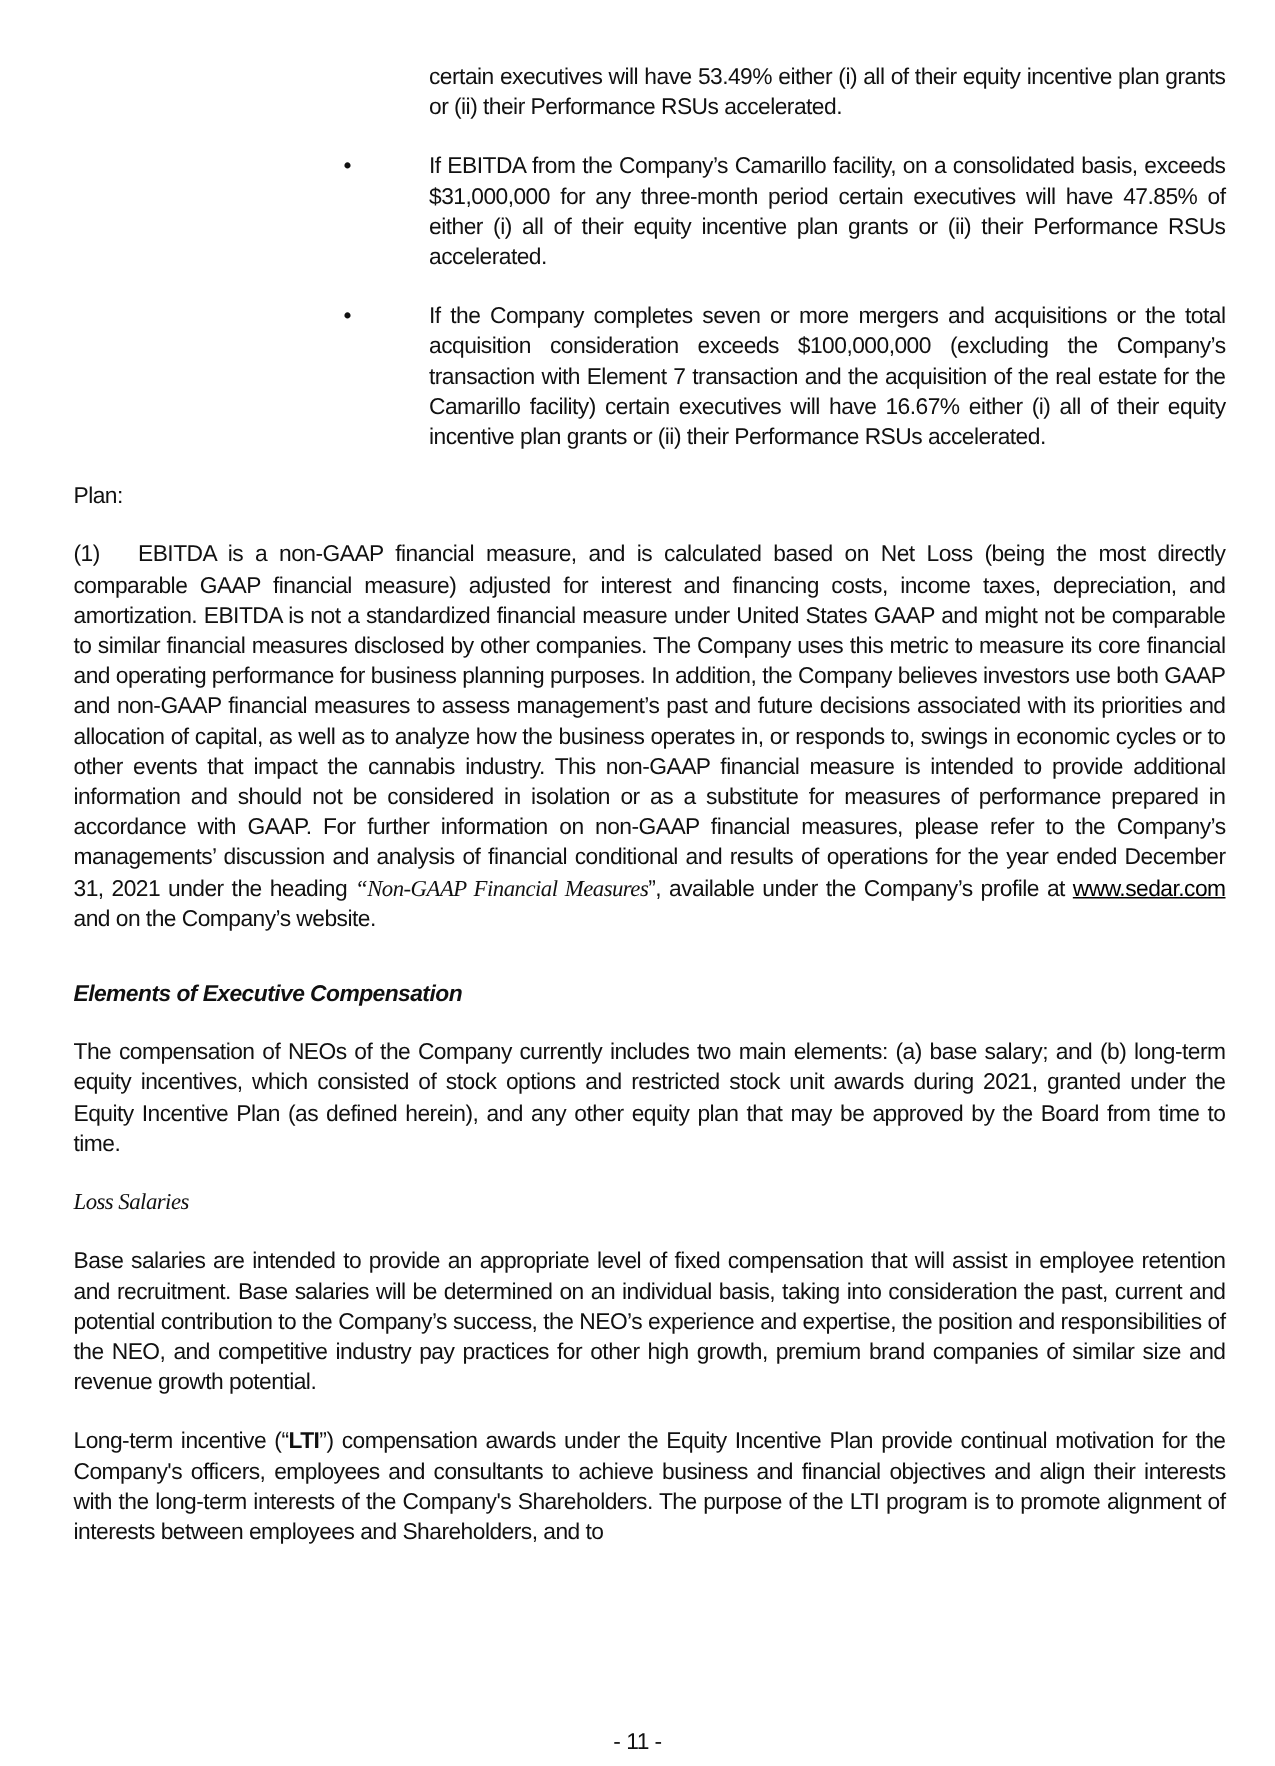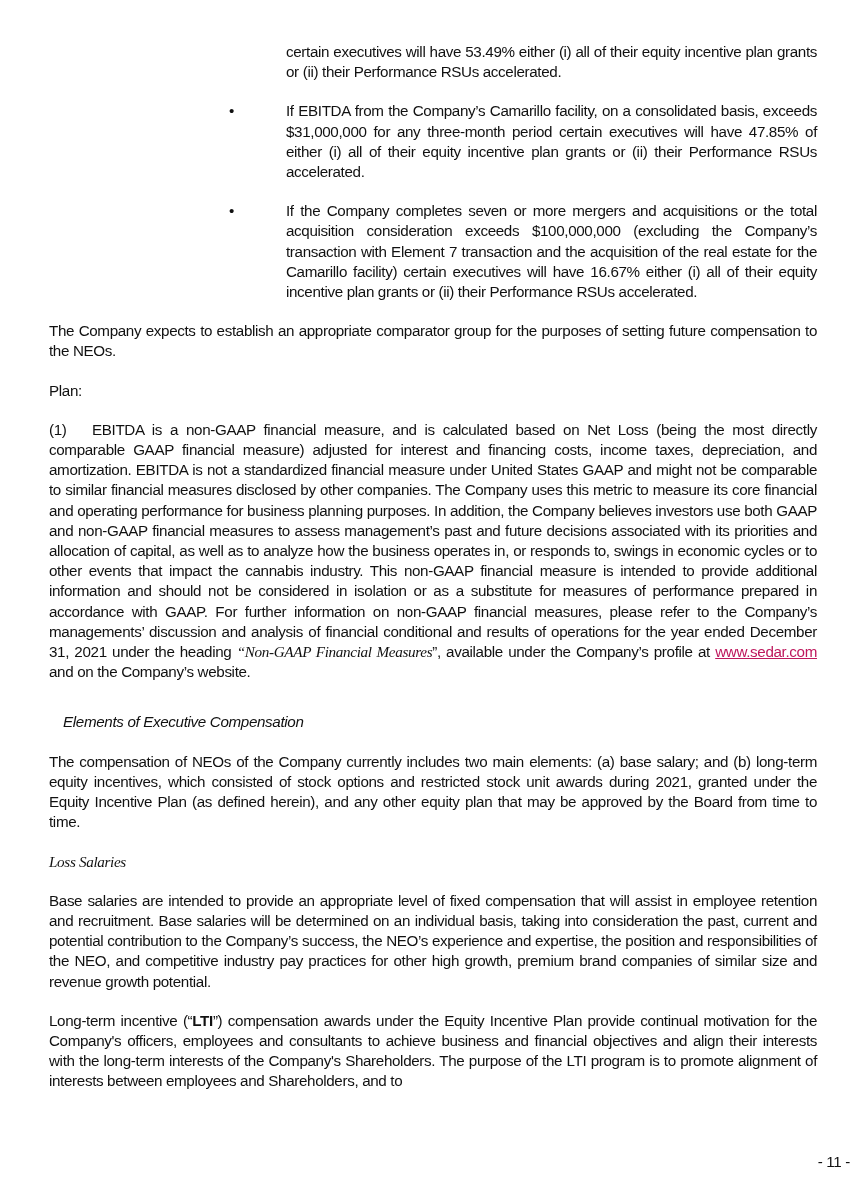--- a/index.html
+++ b/index.html
@@ -10,42 +10,41 @@
     letter-spacing: -0.35px;
   }
   .page { position: absolute; left: 49px; top: 42px; width: 768px; }
   p { margin: 0; text-align: justify; }
   .cont { margin-left: 237px; }
   .bullet { position: relative; margin-left: 237px; margin-top: 19px; }
   .bullet .dot { position: absolute; left: -57px; top: 0; }
   .gap { margin-top: 19px; }
   .gap-lg { margin-top: 30px; }
   .note-num { display: inline-block; width: 43px; }
-  .heading { font-weight: normal; font-style: italic; margin-left: 14px; }
+  .heading { font-weight: bold; font-style: italic; }
   .ital { font-style: italic; font-family: Liberation Serif, serif; }
-  a { color: #be185d; text-decoration: underline; }
-  .page-num { position: absolute; top: 1152px; left: 0; width: 850px; text-align: right; }
+  a { color: #000000; text-decoration: underline; }
+  .page-num { position: absolute; top: 1152px; left: 0; width: 850px; text-align: center; }
 </style>
 </head>
 <body>
 
 <div class="page">
   <p class="cont">certain executives will have 53.49% either (i) all of their equity incentive plan grants or (ii) their Performance RSUs accelerated.</p>
 
   <div class="bullet">
     <span class="dot">•</span>
     <p>If EBITDA from the Company’s Camarillo facility, on a consolidated basis, exceeds $31,000,000 for any three-month period certain executives will have 47.85% of either (i) all of their equity incentive plan grants or (ii) their Performance RSUs accelerated.</p>
   </div>
 
   <div class="bullet">
     <span class="dot">•</span>
     <p>If the Company completes seven or more mergers and acquisitions or the total acquisition consideration exceeds $100,000,000 (excluding the Company’s transaction with Element 7 transaction and the acquisition of the real estate for the Camarillo facility) certain executives will have 16.67% either (i) all of their equity incentive plan grants or (ii) their Performance RSUs accelerated.</p>
   </div>
 
-  <p class="gap">The Company expects to establish an appropriate comparator group for the purposes of setting future compensation to the NEOs.</p>
 
   <p class="gap">Plan:</p>
 
   <p class="gap"><span class="note-num">(1)</span><span>EBITDA is a non-GAAP financial measure, and is calculated based on Net Loss (being the most directly comparable GAAP financial measure) adjusted for interest and financing costs, income taxes, depreciation, and amortization. EBITDA is not a standardized financial measure under United States GAAP and might not be comparable to similar financial measures disclosed by other companies. The Company uses this metric to measure its core financial and operating performance for business planning purposes. In addition, the Company believes investors use both GAAP and non-GAAP financial measures to assess management’s past and future decisions associated with its priorities and allocation of capital, as well as to analyze how the business operates in, or responds to, swings in economic cycles or to other events that impact the cannabis industry. This non-GAAP financial measure is intended to provide additional information and should not be considered in isolation or as a substitute for measures of performance prepared in accordance with GAAP.  For further information on non-GAAP financial measures, please refer to the Company’s managements’ discussion and analysis of financial conditional and results of operations for the year ended December 31, 2021 under the heading </span><span class="ital">“Non-GAAP Financial Measures</span><span>”, available under the Company’s profile at </span><a>www.sedar.com</a><span> and on the Company’s website.</span></p>
 
   <p class="gap-lg heading">Elements of Executive Compensation</p>
 
   <p class="gap">The compensation of NEOs of the Company currently includes two main elements: (a) base salary; and (b) long-term equity incentives, which consisted of stock options and restricted stock unit awards during 2021, granted under the Equity Incentive Plan (as defined herein), and any other equity plan that may be approved by the Board from time to time.</p>
 
   <p class="gap ital">Loss Salaries</p>

